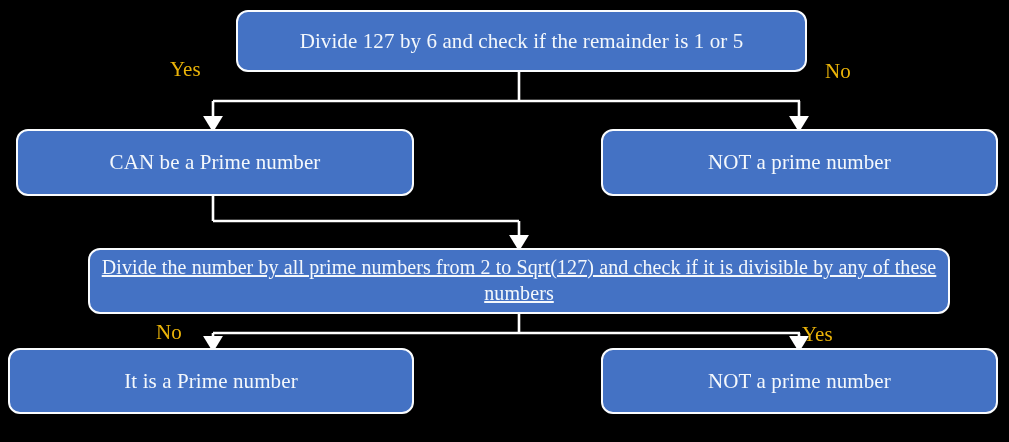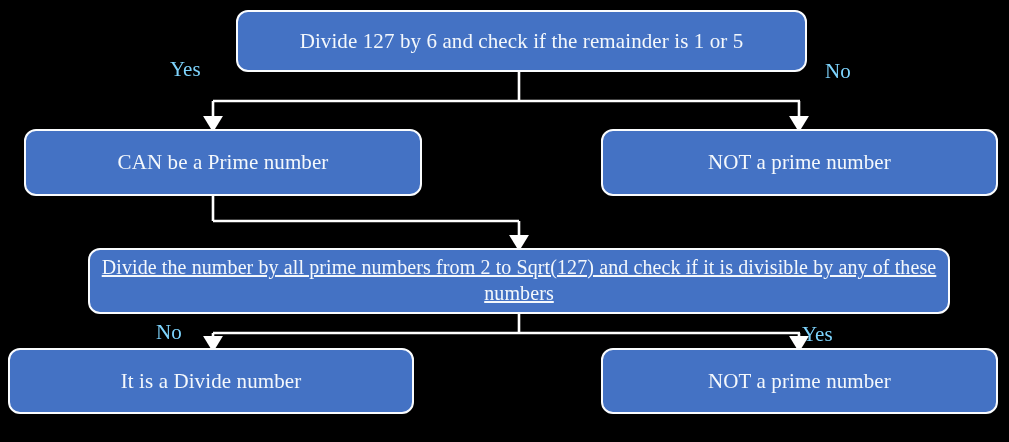--- a/index.html
+++ b/index.html
@@ -41,29 +41,29 @@
     line-height: 1.28;
     padding: 2px 10px;
     letter-spacing: 0.1px;
   }
   .node-text {
     display: block;
     width: 100%;
   }
   
   #node-decision   { left: 236px; top: 10px;  width: 571px; height: 62px;  font-size: 21px; }
-  #node-can-prime  { left: 24px;  top: 129px; width: 398px; height: 67px;  font-size: 21px; }
+  #node-can-prime  { left: 16px;  top: 129px; width: 398px; height: 67px;  font-size: 21px; }
   #node-not-prime-1{ left: 601px; top: 129px; width: 397px; height: 67px;  font-size: 21px; }
   #node-divide-all { left: 88px;  top: 248px; width: 862px; height: 66px;  font-size: 20px; text-decoration: underline; }
   #node-is-prime   { left: 8px;   top: 348px; width: 406px; height: 66px;  font-size: 21px; }
   #node-not-prime-2{ left: 601px; top: 348px; width: 397px; height: 66px;  font-size: 21px; }
 
   .edge-label {
     position: absolute;
-    color: #7dd3fc;
+    color: #eab308;
     font-size: 21px;
     white-space: nowrap;
   }
   #label-yes-top   { left: 170px; top: 57px; }
   #label-no-top    { left: 825px; top: 59px; }
   #label-no-bottom { left: 156px; top: 320px; }
   #label-yes-bottom{ left: 802px; top: 322px; }
 </style>
 </head>
 <body>
@@ -108,21 +108,21 @@
 
   <div class="node" id="node-not-prime-1">
     <span class="node-text">NOT a prime number</span>
   </div>
 
   <div class="node" id="node-divide-all">
     <span class="node-text">Divide the number by all prime numbers from 2 to Sqrt(127) and check if it is divisible by any of these numbers</span>
   </div>
 
   <div class="node" id="node-is-prime">
-    <span class="node-text">It is a Divide number</span>
+    <span class="node-text">It is a Prime number</span>
   </div>
 
   <div class="node" id="node-not-prime-2">
     <span class="node-text">NOT a prime number</span>
   </div>
 
   <div class="edge-label" id="label-yes-top">Yes</div>
   <div class="edge-label" id="label-no-top">No</div>
   <div class="edge-label" id="label-no-bottom">No</div>
   <div class="edge-label" id="label-yes-bottom">Yes</div>

